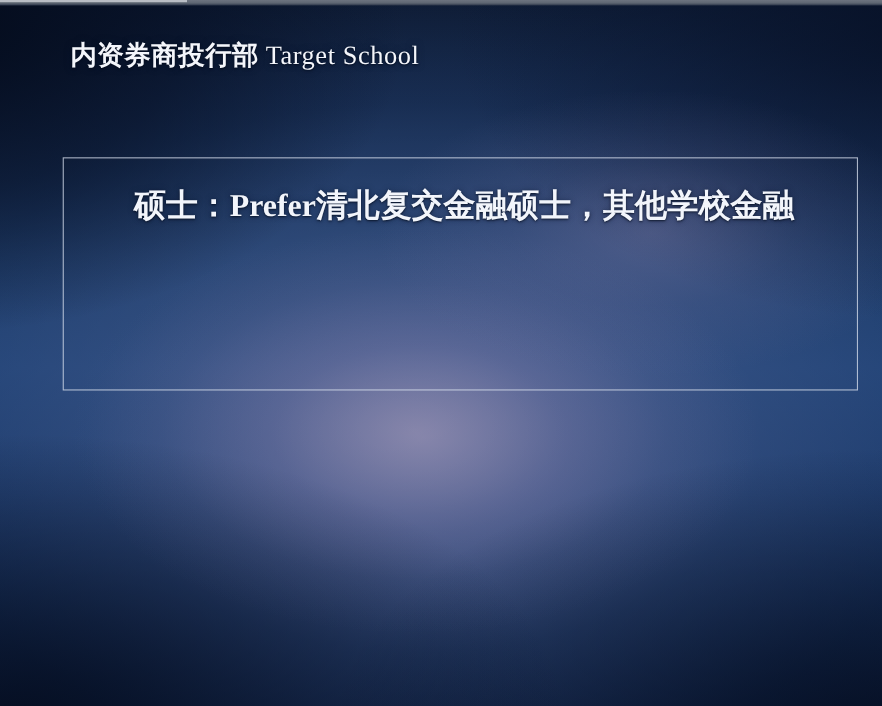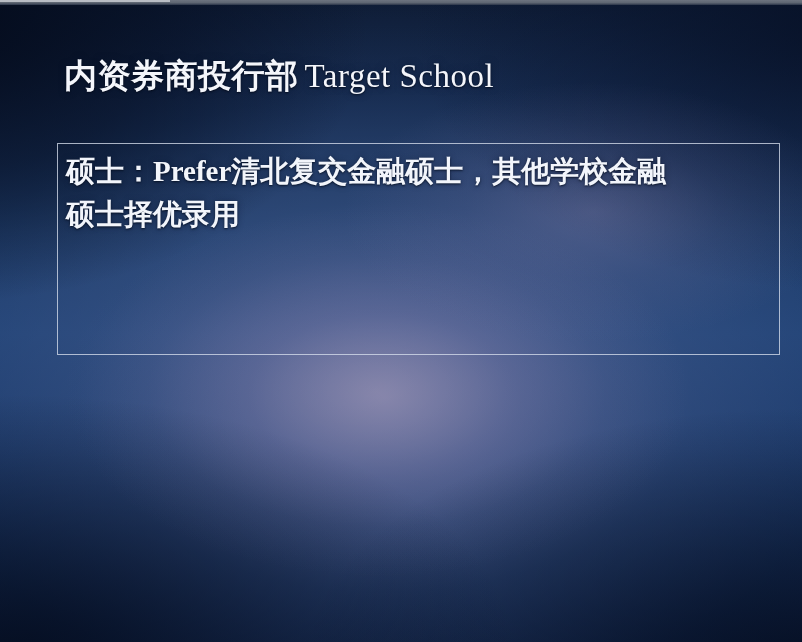--- a/index.html
+++ b/index.html
@@ -100,22 +100,22 @@
     top: 0; left: 0;
     width: 170px;
     height: 2px;
     background: #b9bdc4;
   }
 
   
   .title {
     position: absolute;
     left: 64px;
-    top: 57px;
-    font-size: 33px;
+    top: 36px;
+    font-size: 24px;
     line-height: 1.18;
     color: #f4f6fb;
     white-space: nowrap;
     letter-spacing: 0.5px;
     text-shadow:
       0 1px 2px rgba(2,8,22,0.78),
       0 0 7px rgba(10,22,48,0.55);
   }
   .title .cn {
     font-family: "DejaVu Serif", "Liberation Serif", serif;
@@ -145,21 +145,21 @@
     width: 712px;
     color: #f2f5fb;
     font-size: 29px;
     line-height: 43px;
     font-weight: 600;
     font-family: "DejaVu Serif", "Liberation Serif", serif;
     text-shadow:
       0 1px 2px rgba(2,8,22,0.72),
       0 0 6px rgba(10,22,48,0.45);
   }
-  .para { margin: 0; }
+  .para { margin: 15px; text-align: center; }
   .para + .para { margin-top: 43px; }
   .para .ln { display: block; white-space: nowrap; }
   .para .lat {
     font-family: "Liberation Serif", "DejaVu Serif", serif;
     font-weight: 700;
   }
 </style>
 </head>
 <body>
 
@@ -178,19 +178,18 @@
   <div class="title">
     <span class="cn">内资券商投行部</span><span class="en">Target School</span>
   </div>
 
   <div class="content-box"></div>
 
   <div class="body-text">
 
     <p class="para">
       <span class="ln"><span>硕士：</span><span class="lat">Prefer</span><span>清北复交金融硕士，其他学校金融</span></span>
-      <span class="ln"><span>硕士择优录用</span></span>
     </p>
 
 
   </div>
 
 </div>
 
 </body></html>

